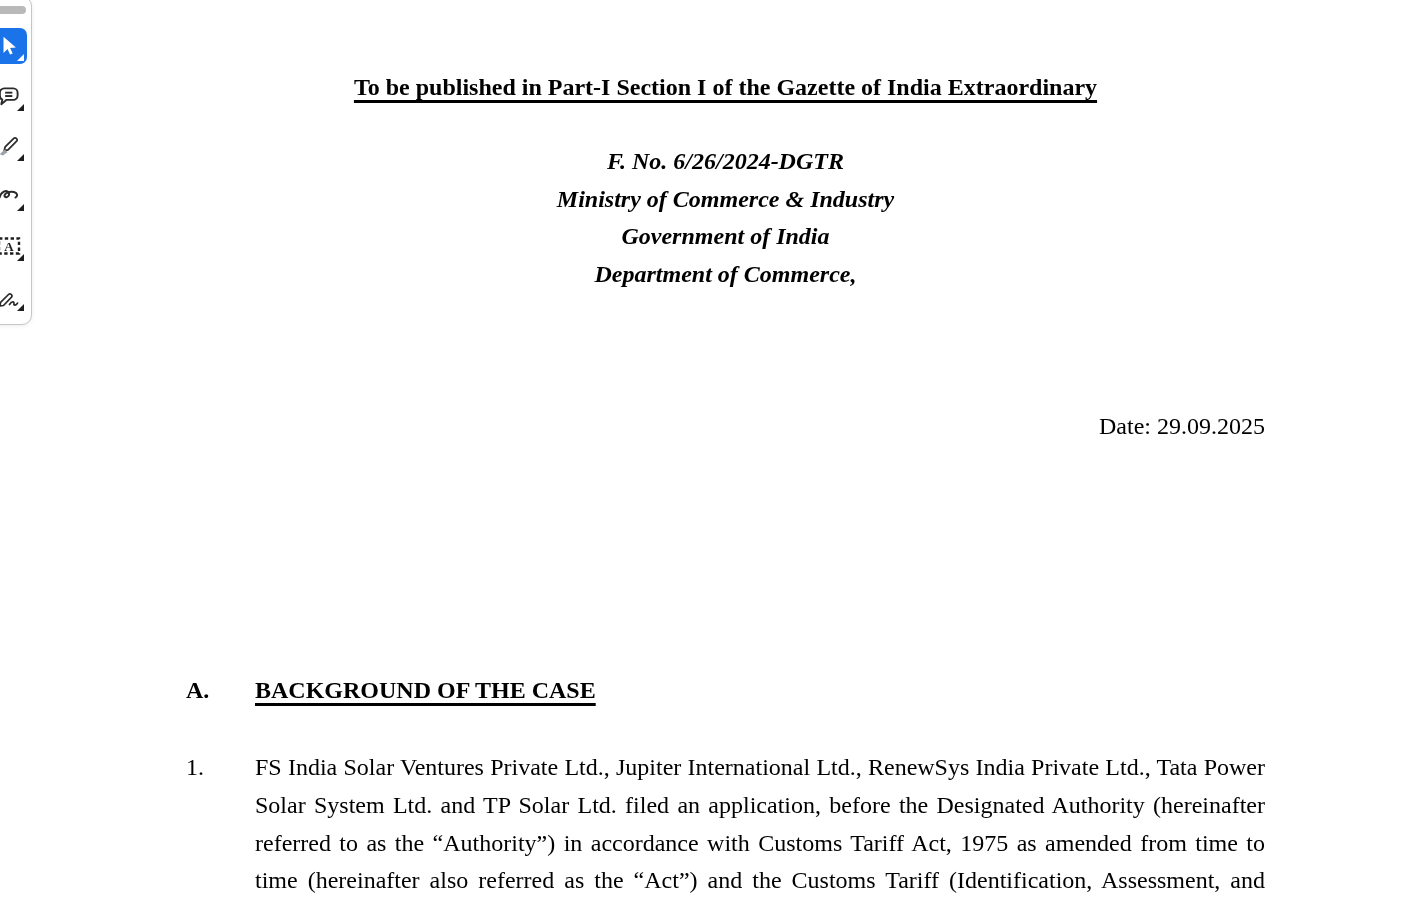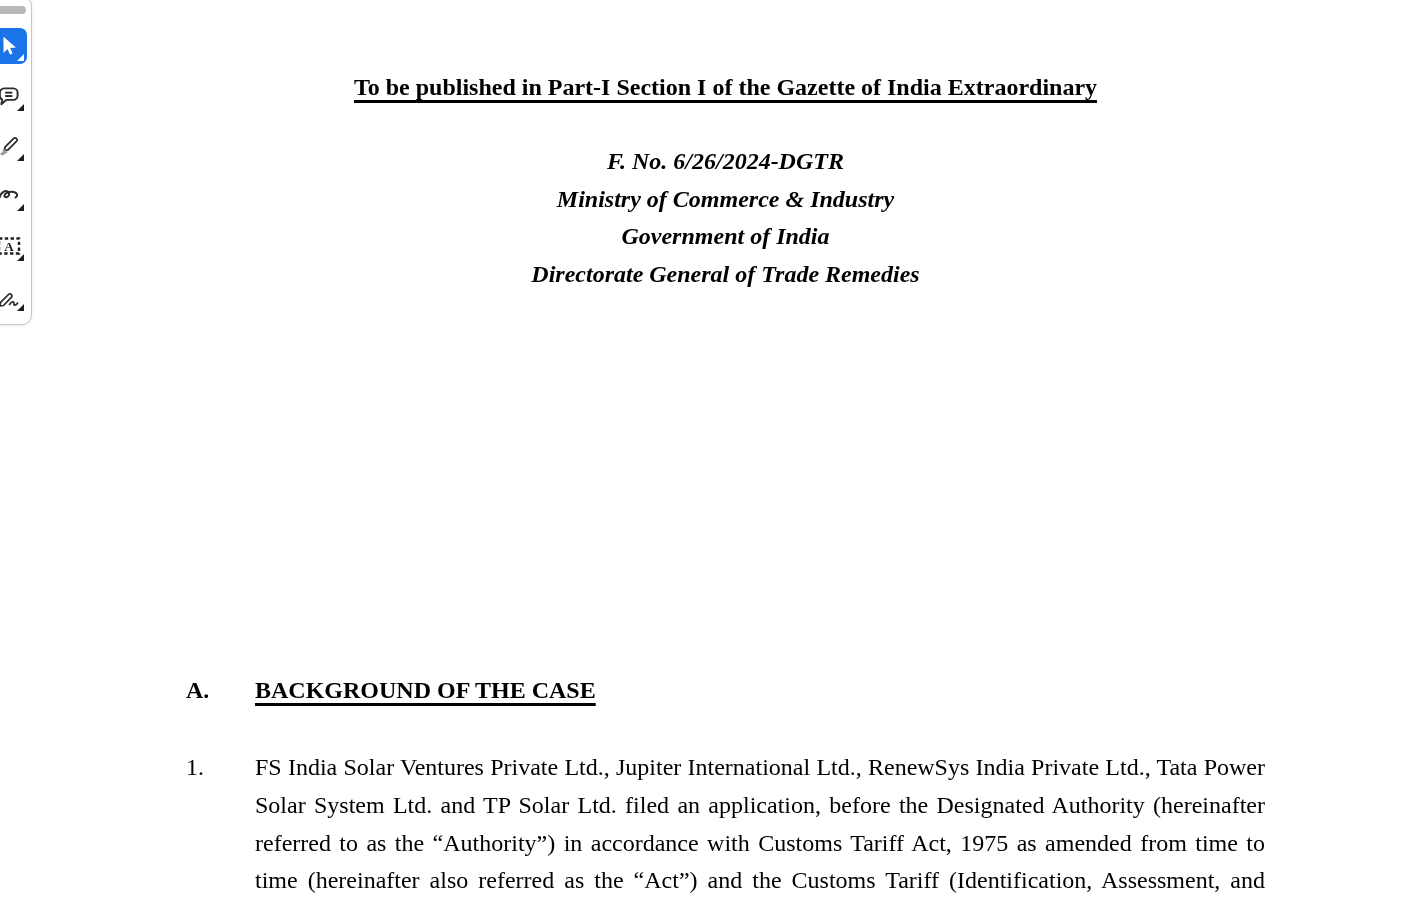--- a/index.html
+++ b/index.html
@@ -168,23 +168,24 @@
   <div class="doc">
 
     <div class="gazette center b">
       <span class="u">To be published in Part-I Section I of the Gazette of India Extraordinary</span>
     </div>
 
     <div class="letterhead center b">
       <div>F. No. 6/26/2024-DGTR</div>
       <div>Ministry of Commerce &amp; Industry</div>
       <div>Government of India</div>
-      <div>Directorate General of Trade Remedies</div>
+      <div>Department of Commerce,</div>
     </div>
 
+    <div class="date-line">Date: 29.09.2025</div>
 
 
 
 
     <div class="section-a b">
       <span class="hang-num">A.</span>
       <span class="u">BACKGROUND OF THE CASE</span>
     </div>
 
     <div class="paragraph">

